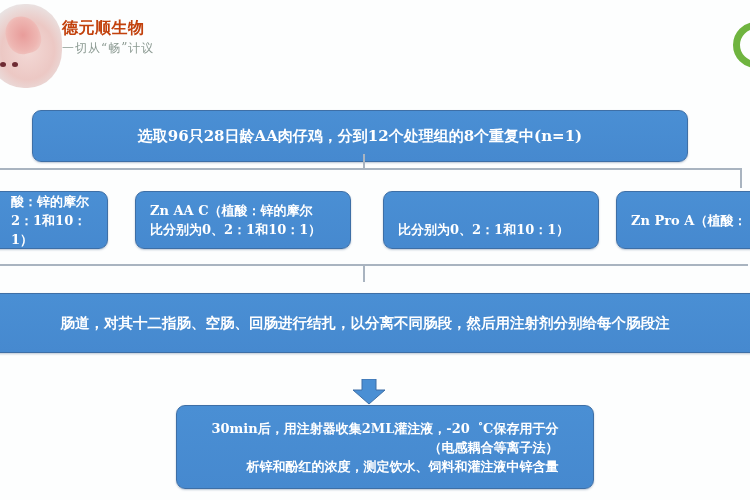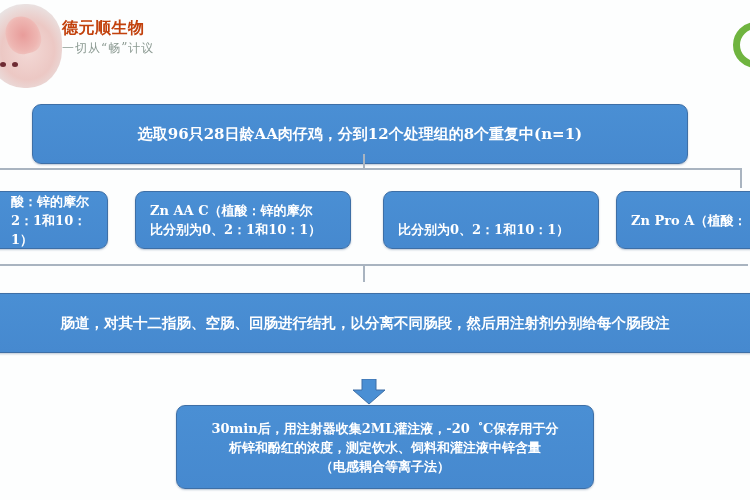--- a/index.html
+++ b/index.html
@@ -44,39 +44,40 @@
     position: absolute;
     background: linear-gradient(#4a8fd4, #4689cf);
     border: 1.5px solid #3e6fa6;
     border-radius: 9px;
     color: #ffffff;
     box-shadow: 0 1px 2px rgba(60,90,130,0.35);
     display: flex; align-items: center; justify-content: center;
     text-align: center;
   }
   .top-box {
-    left: 32px; top: 104px; width: 656px; height: 60px;
+    left: 32px; top: 110px; width: 656px; height: 52px;
     font-size: 15px; font-weight: bold;
   }
   .group-box {
     top: 191px; width: 216px; height: 58px;
     font-size: 13px; line-height: 19px; padding: 0 6px;
     justify-content: flex-start; text-align: left;
     font-weight: bold;
   }
   .group-box .txt { display: block; padding-left: 8px; }
   .wide-box {
     left: -10px; top: 293px; width: 770px; height: 60px;
     border-radius: 0;
     font-size: 14.5px; line-height: 22px; font-weight: bold;
   }
   .bottom-box {
     left: 176px; top: 405px; width: 418px; height: 84px;
     font-size: 13px; line-height: 19px; font-weight: bold;
     padding: 8px 8px;
+    text-align: right;
   }
 
   
   .line { position: absolute; background: #a9b4c0; }
   .arrow-down {
     position: absolute; left: 352px; top: 379px; width: 34px; height: 26px;
   }
 </style>
 </head>
 <body>
@@ -131,16 +132,16 @@
   </span>
 </div>
 
 <svg class="arrow-down" viewBox="0 0 34 26">
   <path d="M10 0 H24 V11 H33 L17 25 L1 11 H10 Z" fill="#4a8fd4" stroke="#3e6fa6" stroke-width="1"></path>
 </svg>
 
 <div class="box bottom-box">
   <span>
     <span style="display:block;">30min后，用注射器收集2ML灌注液，-20゜C保存用于分</span>
+    <span style="display:block;">（电感耦合等离子法）</span>
     <span style="display:block;">析锌和酚红的浓度，测定饮水、饲料和灌注液中锌含量</span>
-    <span style="display:block;">（电感耦合等离子法）</span>
   </span>
 </div>
 
 </body></html>

